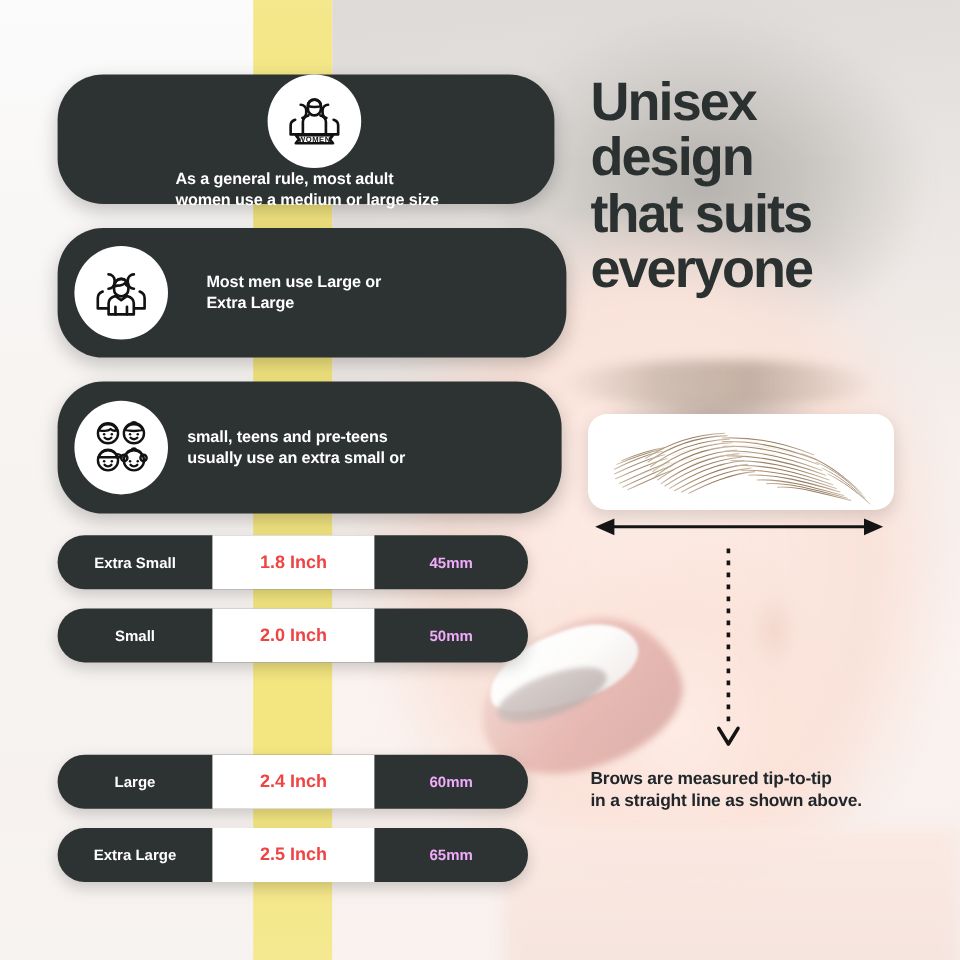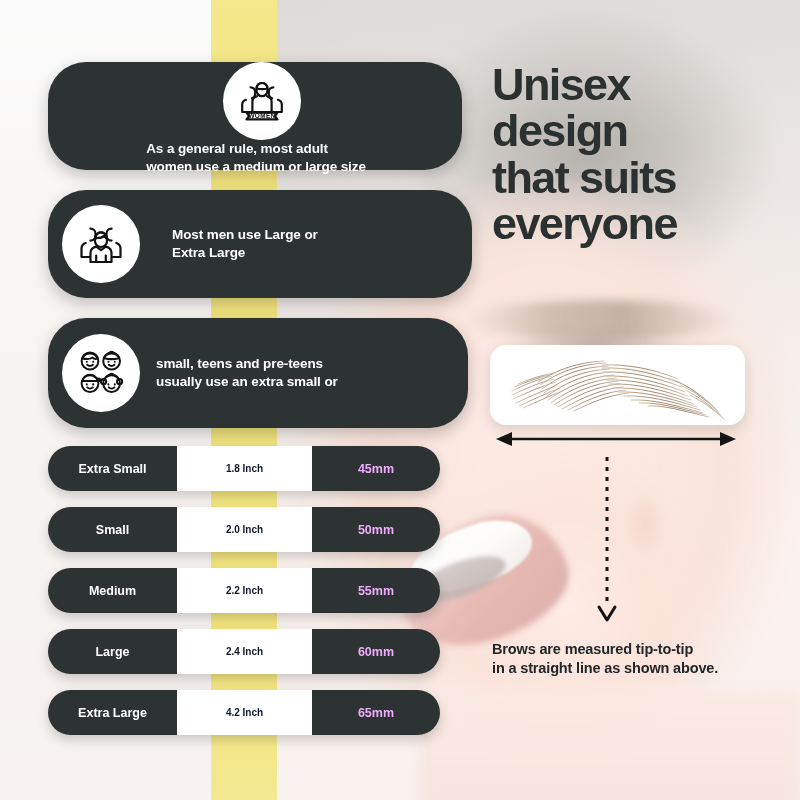--- a/index.html
+++ b/index.html
@@ -87,21 +87,21 @@
     background:#2d3332;border-radius:23px;
     box-shadow:0 5px 12px rgba(0,0,0,.18);}
   .srow .white{position:absolute;left:129px;top:0;width:135px;height:45px;
     background:#ffffff;display:flex;align-items:center;justify-content:center;}
   .srow .lbl{position:absolute;left:0;top:0;width:129px;height:45px;
     display:flex;align-items:center;justify-content:center;
     color:#ffffff;font-weight:bold;font-size:12.5px;}
   .srow .mm{position:absolute;left:264px;top:0;width:128px;height:45px;
     display:flex;align-items:center;justify-content:center;
     color:#f0abfc;font-weight:bold;font-size:12.5px;}
-  .srow .inch{color:#0f172a;font-weight:bold;font-size:10px;}
+  .srow .inch{color:#ef4444;font-weight:bold;font-size:15px;}
 
   
   #headline{position:absolute;left:492px;top:62px;width:310px;
     color:#2b3130;font-weight:bold;font-size:45px;line-height:1.03;
     letter-spacing:-1.6px;}
   #headline div{white-space:nowrap;}
 
   
   #browcard{position:absolute;left:490px;top:345px;width:255px;height:80px;
     background:#ffffff;border-radius:16px;box-shadow:0 5px 14px rgba(0,0,0,.13);
@@ -242,38 +242,31 @@
     </div>
     <div class="mm">45mm</div>
   </div>
   <div class="srow" style="top:507px">
     <div class="lbl">Small</div>
     <div class="white">
       <span class="inch">2.0 Inch</span>
     </div>
     <div class="mm">50mm</div>
   </div>
-  <div class="srow" style="top:568px">
-    <div class="lbl">Medium</div>
-    <div class="white">
-      <span class="inch">2.2 Inch</span>
-    </div>
-    <div class="mm">55mm</div>
-  </div>
   <div class="srow" style="top:629px">
     <div class="lbl">Large</div>
     <div class="white">
       <span class="inch">2.4 Inch</span>
     </div>
     <div class="mm">60mm</div>
   </div>
   <div class="srow" style="top:690px">
     <div class="lbl">Extra Large</div>
     <div class="white">
-      <span class="inch">4.2 Inch</span>
+      <span class="inch">2.5 Inch</span>
     </div>
     <div class="mm">65mm</div>
   </div>
 
   <div id="browcard">
     <svg width="255" height="80" viewBox="0 0 255 80">
       <defs>
         <linearGradient id="hg" x1="0" y1="0" x2="1" y2="0">
           <stop offset="0" stop-color="#c9b49c"></stop>
           <stop offset=".3" stop-color="#9b7f62"></stop>

